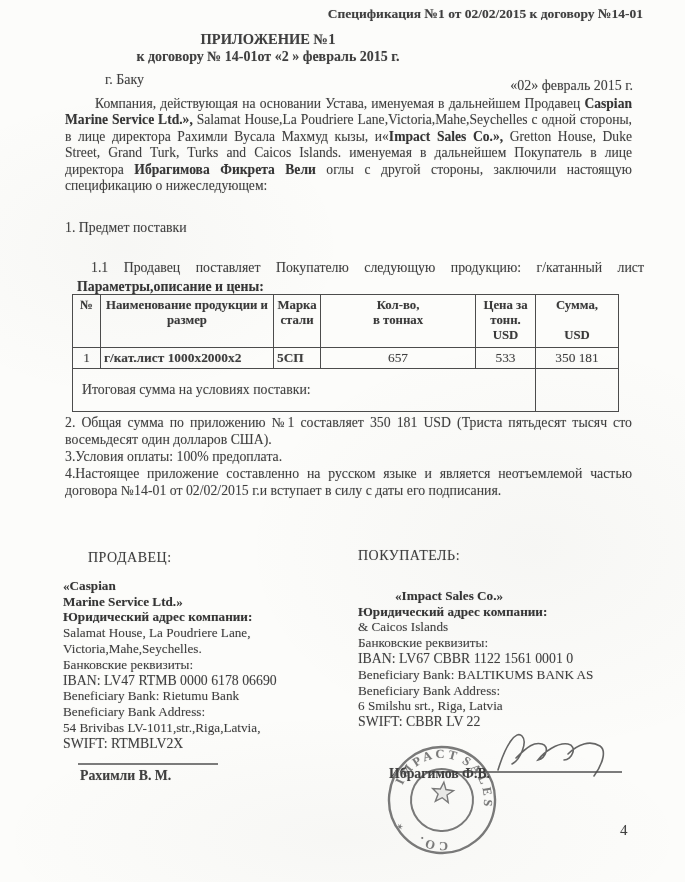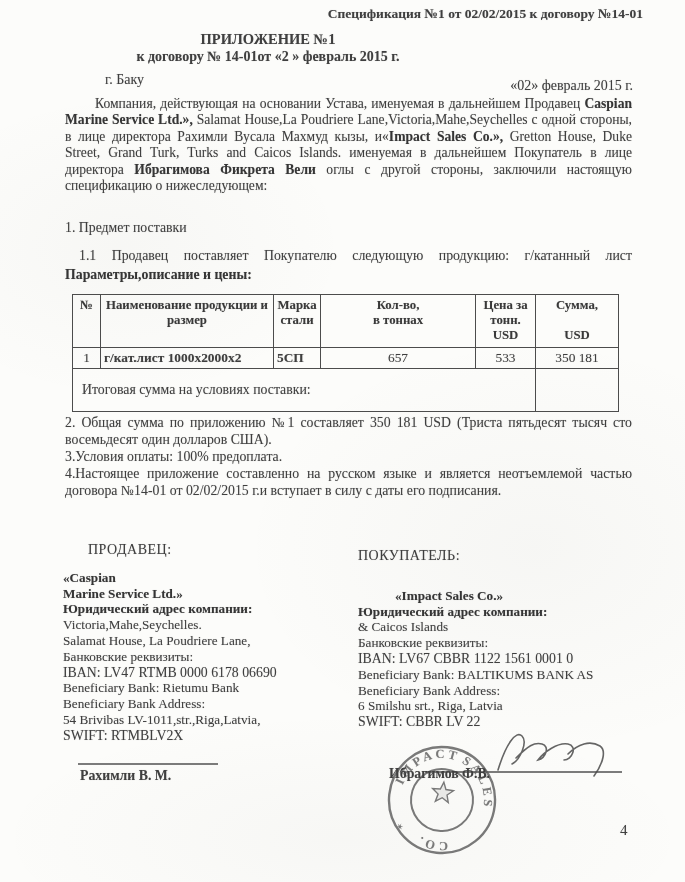--- a/index.html
+++ b/index.html
@@ -17,42 +17,42 @@
   .b { font-weight:bold; color:#353535; }
   .abs { position:absolute; }
   .ref-line { top:6px; right:42px; font-weight:bold; font-size:13.5px; }
   .title { top:31px; left:68px; width:400px; text-align:center; font-weight:bold; font-size:14.5px; }
   .subtitle { top:49px; left:68px; width:400px; text-align:center; font-weight:bold; font-size:14px; }
   .city { top:72px; left:105px; font-size:14px; }
   .date-line { top:78px; right:52px; font-size:14px;text-align:center; }
   .intro { top:96px; left:65px; width:567px; margin:0; text-align:justify; text-indent:30px;
            font-size:13.6px; line-height:16.4px; }
   .s1h { top:220px; left:65px; font-size:13.8px; }
-  .p11 { top:246px; left:65px; width:567px; margin:0; text-align:justify; text-indent:14px;
+  .p11 { top:246px; left:65px; width:567px; margin:12px; text-align:justify; text-indent:14px;
          font-size:13.8px; line-height:19px; word-spacing:4px; }
   .p11 .b { word-spacing:0; }
 
   table.products { position:absolute; top:294px; left:72px; width:546px;
     border-collapse:collapse; table-layout:fixed; }
   table.products th, table.products td {
     border:1.6px solid #4c4c4c; padding:1px 3px; overflow:hidden; }
   table.products th { font-size:12.8px; font-weight:bold; color:#393939;
     white-space:pre-line; vertical-align:top; text-align:center; padding-top:3px; height:48px; }
   table.products td { font-size:13.4px; height:18px; }
   td.c { text-align:center; }
   td.l { text-align:left; padding-left:6px;font-weight:bold; }
   tr.total-row td { height:40px; font-size:13.8px; padding-left:9px; vertical-align:middle; }
 
   .clauses { top:414px; left:65px; width:567px; font-size:13.8px; line-height:17px; }
   .clauses p { margin:0; text-align:justify; }
 
   .party { font-size:13.2px; line-height:15.8px; }
   .party .hd { font-size:14px; letter-spacing:0.5px; margin-bottom:12px; }
   .seller { top:542px; left:63px; width:285px; }
-  .seller .hd { margin-left:25px; }
+  .seller .hd { margin-left:25px;margin-top:8px; }
   .buyer { top:548px; left:358px; width:292px; }
   .buyer .hd { margin-bottom:24px; }
   .buyer .company { margin-left:37px; }
   .mono-sz { font-size:13.8px; }
 
   .sig-line { border-top:2px solid rgba(80,80,80,0.75); height:0; }
   .sig-line.left { top:763px; left:78px; width:140px; }
   .sig-line.right { top:771px; left:425px; width:197px; }
   .sig-name { font-weight:bold; font-size:13.8px; }
   .sig-name.left { top:768px; left:80px; }
@@ -125,22 +125,22 @@
     <p>2. Общая сумма по приложению №1 составляет  350 181  USD (Триста пятьдесят тысяч сто восемьдесят один долларов США).</p>
     <p>3.Условия оплаты: 100% предоплата.</p>
     <p>4.Настоящее приложение составленно на русском языке и является неотъемлемой частью договора №14-01 от 02/02/2015 г.и вступает в силу с даты его подписания.</p>
   </div>
 
   <div class="abs party seller">
     <div class="hd">ПРОДАВЕЦ:</div>
     <div class="b">«Caspian</div>
     <div class="b">Marine Service Ltd.»</div>
     <div class="b">Юридический адрес компании:</div>
+    <div> Salamat House, La Poudriere Lane,</div>
     <div>Victoria,Mahe,Seychelles.</div>
-    <div> Salamat House, La Poudriere Lane,</div>
     <div>Банковские  реквизиты:</div>
     <div class="mono-sz">IBAN: LV47 RTMB 0000 6178 06690</div>
     <div>Beneficiary Bank: Rietumu Bank</div>
     <div>Beneficiary Bank Address:</div>
     <div>54 Brivibas LV-1011,str.,Riga,Latvia,</div>
     <div class="mono-sz">SWIFT: RTMBLV2X</div>
   </div>
 
   <div class="abs party buyer">
     <div class="hd">ПОКУПАТЕЛЬ:</div>

